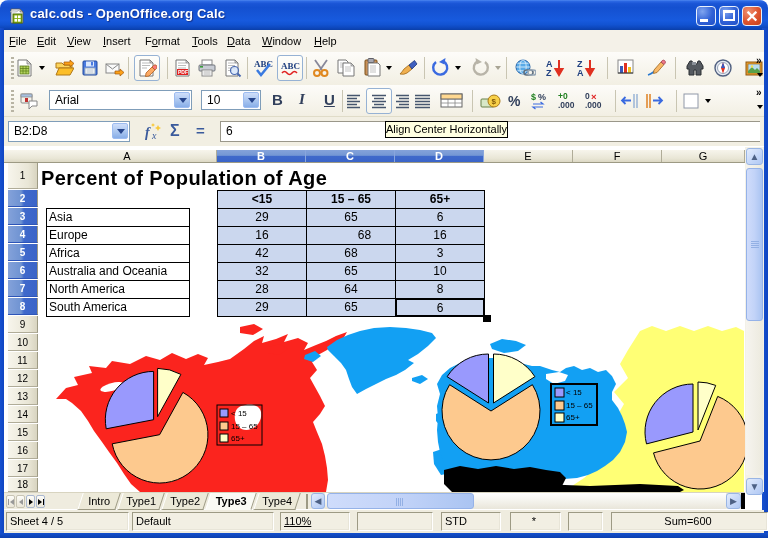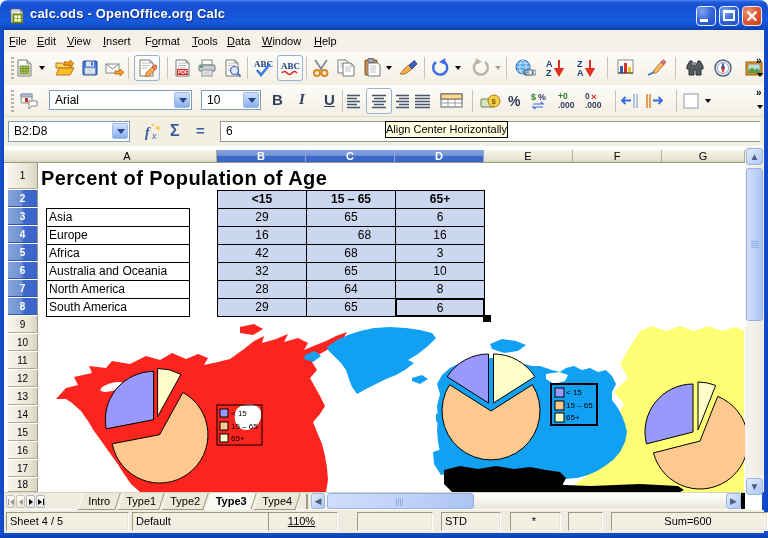--- a/index.html
+++ b/index.html
@@ -615,19 +615,19 @@
   <div class="sthumb" style="left:323px;top:0;width:147px;height:16px;">
       <i style="position:absolute;left:70px;top:4px;width:1px;height:8px;background:#93b0e4;box-shadow:2px 0 0 #93b0e4,4px 0 0 #93b0e4,-2px 0 0 #93b0e4;"></i>
     </div>
   <div class="sbtn" style="left:722px;top:0;width:15px;height:16px;font-size:9px;line-height:15px;">▶</div>
   <div class="abs" style="left:737px;top:0;width:4px;height:16px;background:#000;"></div>
 </div>
 
 <div id="statusbar" class="abs">
   <div class="spanel" style="left:2px; width:123px;">Sheet 4 / 5</div>
   <div class="spanel" style="left:128px; width:142px;">Default</div>
-  <div class="spanel" style="left:264px; width:70px; text-align:center;text-decoration:underline;">110%</div>
+  <div class="spanel" style="left:276px; width:70px; text-align:left;text-decoration:underline;">110%</div>
   <div class="spanel" style="left:353px; width:76px;"></div>
   <div class="spanel" style="left:437px; width:60px; text-align:left;">STD</div>
   <div class="spanel" style="left:506px; width:51px; text-align:center;">*</div>
   <div class="spanel" style="left:564px; width:35px;"></div>
   <div class="spanel" style="left:607px; width:157px; text-align:center;">Sum=600</div>
 </div>
 
 </body></html>

